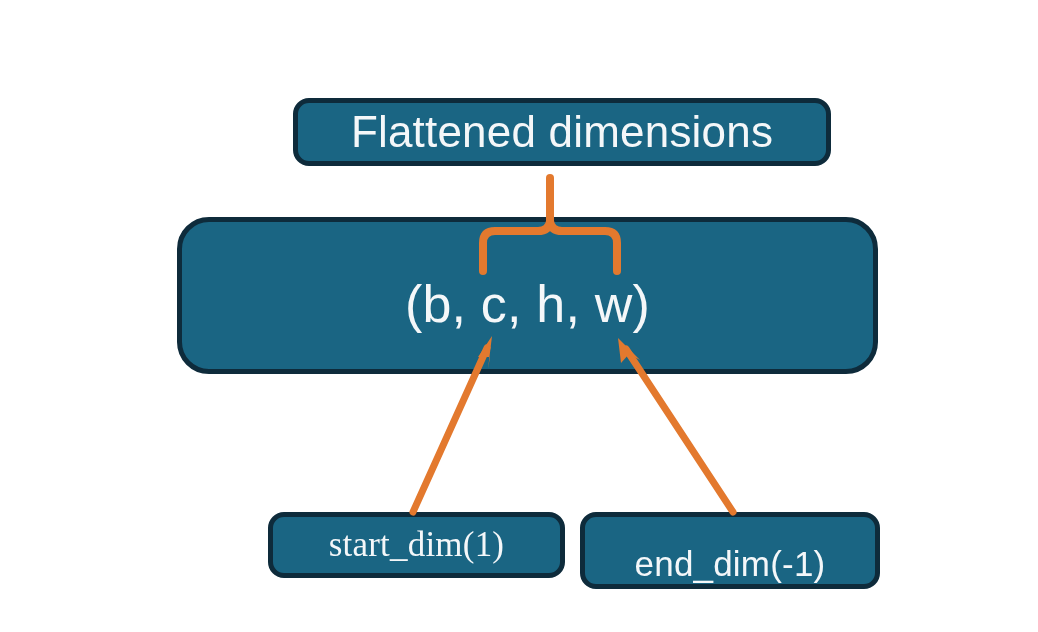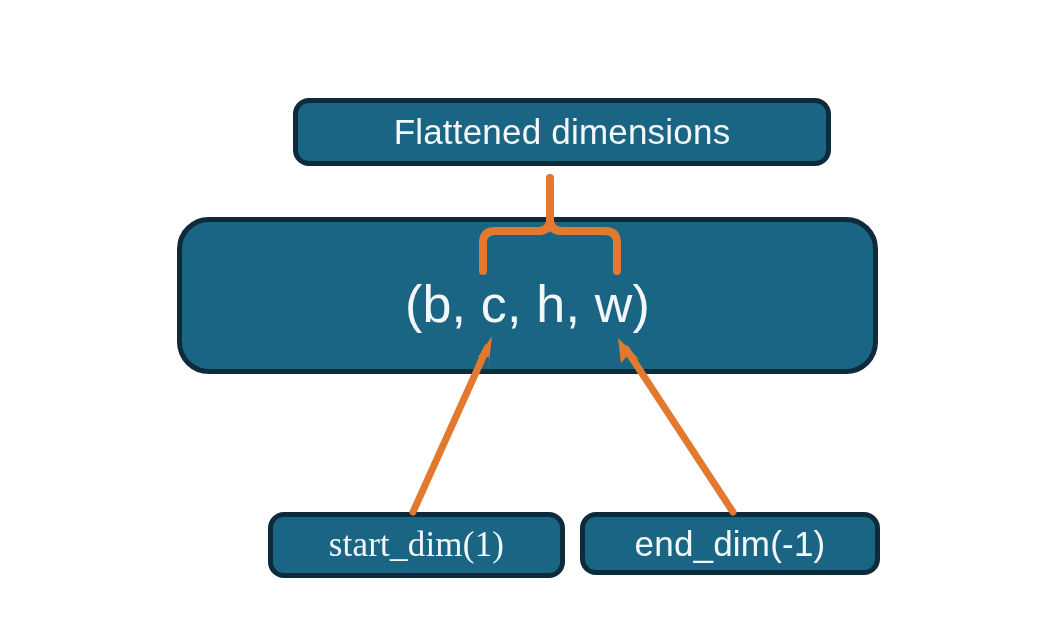--- a/index.html
+++ b/index.html
@@ -28,21 +28,21 @@
     font-weight: 400;
     letter-spacing: 0.2px;
     white-space: nowrap;
     user-select: none;
   }
   #node-flattened {
     left: 293px;
     top: 98px;
     width: 538px;
     height: 68px;
-    font-size: 35px;
+    font-size: 44px;
     text-align: center;
   }
   #node-shape {
     left: 177px;
     top: 217px;
     width: 701px;
     height: 157px;
     border-radius: 32px;
     font-size: 52px;
   }
@@ -55,22 +55,23 @@
     top: 512px;
     width: 297px;
     height: 66px;
     font-size: 35px;
     font-family: Liberation Serif, serif;
   }
   #node-end-dim {
     left: 580px;
     top: 512px;
     width: 300px;
-    height: 63px;
+    height: 77px;
     font-size: 35px;
+    align-items: flex-end;
   }
   #overlay {
     position: absolute;
     left: 0;
     top: 0;
     width: 1038px;
     height: 632px;
     pointer-events: none;
   }
 </style>

